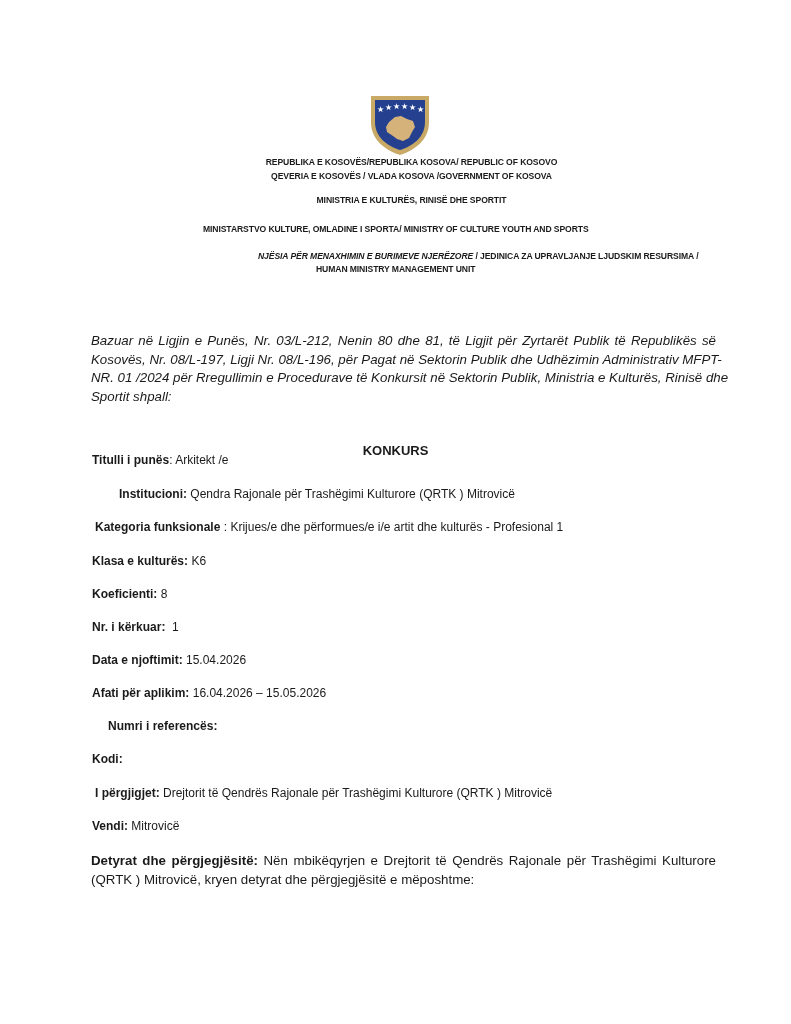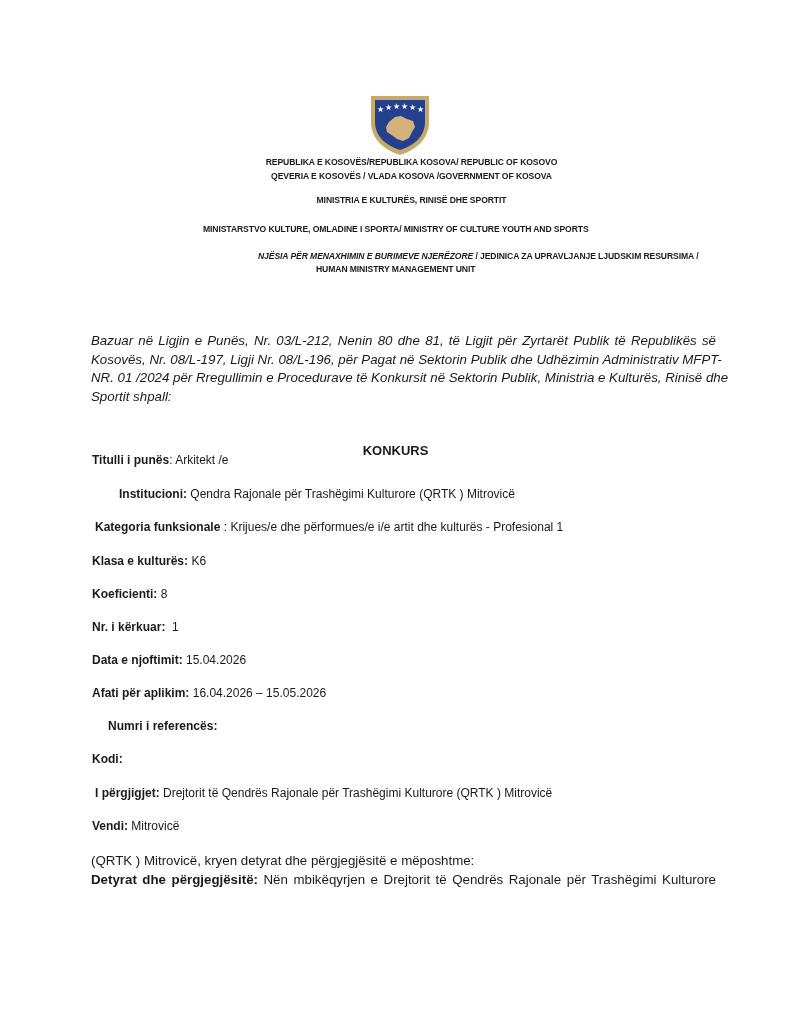--- a/index.html
+++ b/index.html
@@ -59,15 +59,15 @@
 <div class="field" style="top:587px;"><b>Koeficienti:</b><span> </span><span>8</span></div>
 <div class="field" style="top:620px;"><b>Nr. i kërkuar:</b><span style="white-space:pre">  </span><span>1</span></div>
 <div class="field" style="top:653px;"><b>Data e njoftimit:</b><span> </span><span>15.04.2026</span></div>
 <div class="field" style="top:686px;"><b>Afati për aplikim:</b><span> </span><span>16.04.2026 – 15.05.2026</span></div>
 <div class="field" style="top:719px;padding-left:16px;"><b>Numri i referencës:</b><span></span></div>
 <div class="field" style="top:752px;"><b>Kodi:</b><span></span></div>
 <div class="field indent" style="top:786px;"><b>I përgjigjet:</b><span> </span><span>Drejtorit të Qendrës Rajonale për Trashëgimi Kulturore (QRTK ) Mitrovicë</span></div>
 <div class="field" style="top:819px;"><b>Vendi:</b><span> </span><span>Mitrovicë</span></div>
 
 <div class="para" style="top:852px;">
+  <span class="ln"><b>Detyrat dhe përgjegjësitë:</b><span> Nën mbikëqyrjen e Drejtorit të Qendrës Rajonale për Trashëgimi Kulturore</span></span>
   <span class="ln last">(QRTK ) Mitrovicë, kryen detyrat dhe përgjegjësitë e mëposhtme:</span>
-  <span class="ln"><b>Detyrat dhe përgjegjësitë:</b><span> Nën mbikëqyrjen e Drejtorit të Qendrës Rajonale për Trashëgimi Kulturore</span></span>
 </div>
 
 </body></html>

